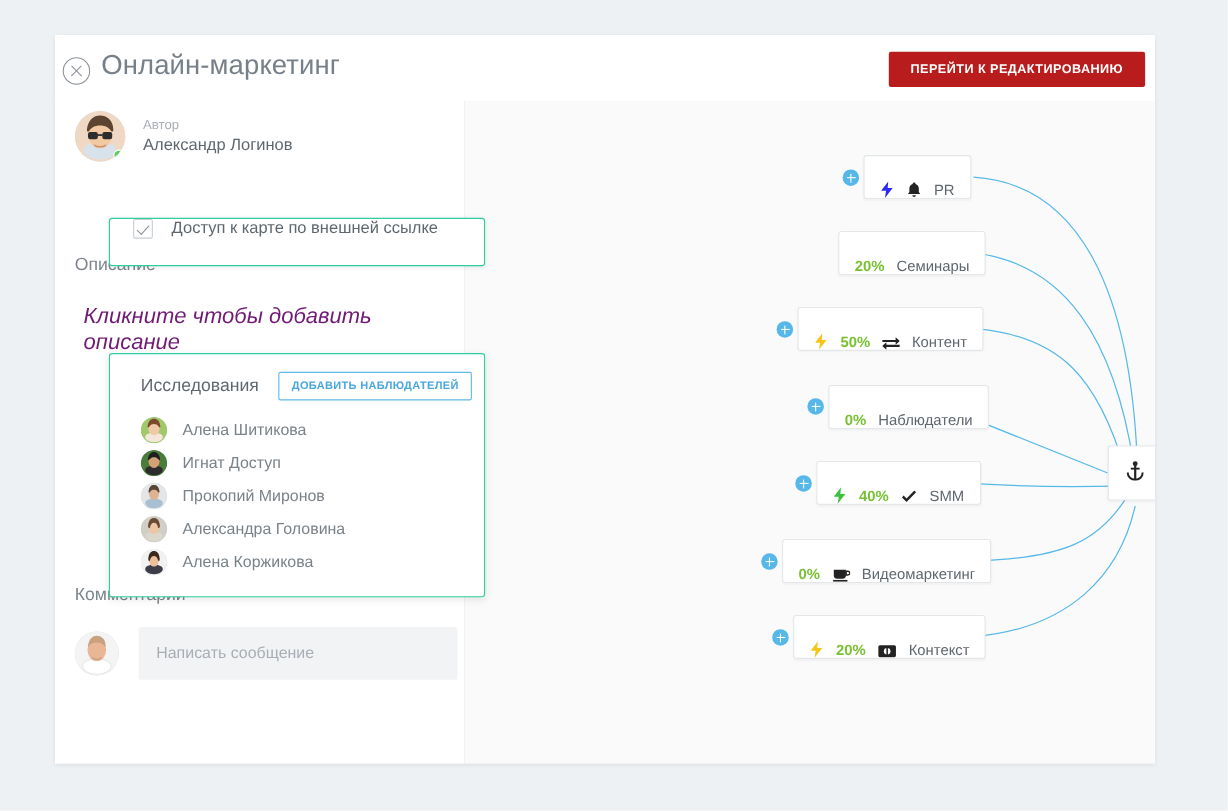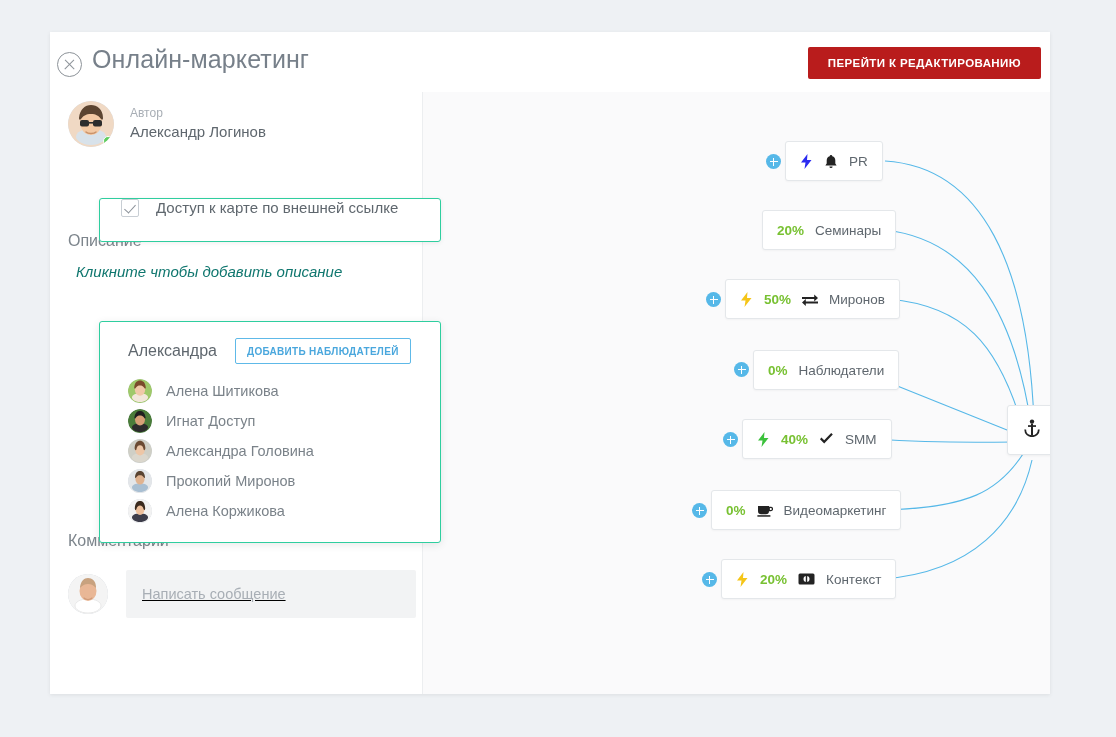--- a/index.html
+++ b/index.html
@@ -141,39 +141,38 @@
 
   
   #desc-heading {
     position: absolute;
     left: 18px; top: 140px;
     font-size: 16px;
     color: #7d858c;
   }
   #desc-placeholder {
     position: absolute;
-    left: 26px; top: 171px;
-    font-size: 15px;
-    color: #0f766e;
+    left: 26px; top: 185px;
+    font-size: 20px;
+    color: #701a75;
     font-style: italic;
   }
 
   
   #comments-heading {
     position: absolute;
     left: 18px; top: 440px;
     font-size: 16px;
     color: #7d858c;
   }
   #comment-row {
     position: absolute;
     left: 18px; top: 478px;
     display: flex;
     align-items: center;
-    text-decoration: underline;
   }
   #comment-avatar { width: 40px; height: 40px; }
   #comment-input {
     margin-left: 18px;
     width: 290px;
     height: 48px;
     background: #f2f3f4;
     border: none;
     border-radius: 2px;
     padding: 0 16px;
@@ -285,21 +284,21 @@
     height: 602px;
   }
   .mm-node {
     position: absolute;
     height: 40px;
     background: #ffffff;
     border: 1px solid #e4e7ea;
     border-radius: 3px;
     box-sizing: border-box;
     display: flex;
-    align-items: center;
+    align-items: flex-end;
     padding: 0 14px;
     box-shadow: 0 1px 2px rgba(0,0,0,0.035);
     z-index: 3;
     white-space: nowrap;
     cursor: pointer;
   }
   .mm-node .pct {
     font-size: 13.5px;
     font-weight: bold;
     color: #78c132;
@@ -441,21 +440,21 @@
             <path d="M7.5 0 L1 8.5 H5.5 L4.5 15 L11.5 6 H7z" fill="#f5c518"></path>
           </svg>
       </span>
       <span class="pct">50%</span>
       <span class="ic">
         <svg width="16" height="13" viewBox="0 0 16 13">
             <path d="M0 4h12.2V1.6L16 5 12.2 8.4V6H0z" fill="#232323"></path>
             <path d="M16 10.5H3.8v2.4L0 9.5 3.8 6.1v2.4H16z" fill="#232323"></path>
           </svg>
       </span>
-      <span class="lbl">Миронов</span>
+      <span class="lbl">Контент</span>
     </div>
 
     <div class="mm-plus" style="left:311px; top:270px;"></div>
     <div class="mm-node" style="left:330px; top:258px;">
       <span class="pct">0%</span>
       <span class="lbl">Наблюдатели</span>
     </div>
 
     <div class="mm-plus" style="left:300px; top:340px;"></div>
     <div class="mm-node" style="left:319px; top:327px;">
@@ -517,21 +516,21 @@
     </div>
   </div>
 
   <div id="share-card">
     <div id="share-checkbox"></div>
     <div id="share-label">Доступ к карте по внешней ссылке</div>
   </div>
 
   <div id="observers-card">
     <div id="observers-head">
-      <div id="observers-title">Александра</div>
+      <div id="observers-title">Исследования</div>
       <button id="add-observers-btn">ДОБАВИТЬ НАБЛЮДАТЕЛЕЙ</button>
     </div>
     <div id="observers-list">
 
       <div class="observer-row">
         <div class="avatar observer-avatar">
           <svg width="24" height="24" viewBox="0 0 24 24">
               <circle cx="12" cy="12" r="12" fill="#9fc96a"></circle>
               <path d="M12 23c-5 0-8-2.5-8-4.5 0-2.5 3-4 8-4s8 1.5 8 4c0 2-3 4.5-8 4.5z" fill="#f2e7da"></path>
               <ellipse cx="12" cy="10.5" rx="5.2" ry="6.2" fill="#f0c9a8"></ellipse>
@@ -549,39 +548,39 @@
               <ellipse cx="12" cy="10.5" rx="5" ry="6" fill="#d6a077"></ellipse>
               <path d="M6.4 8.6C7 3.8 9.2 2 12 2s5 1.8 5.6 6.6c0 1.4-1 1-1.6 0-1.2-1.5-2.3-2-4-2s-2.8.5-4 2c-.6 1-1.6 1.4-1.6 0z" fill="#1f1f1f"></path>
             </svg>
         </div>
         <div class="observer-name">Игнат Доступ</div>
       </div>
 
       <div class="observer-row">
         <div class="avatar observer-avatar">
           <svg width="24" height="24" viewBox="0 0 24 24">
+              <circle cx="12" cy="12" r="12" fill="#e3e6e9"></circle>
+              <path d="M12 23c-5 0-8-2.5-8-4.5 0-2.5 3-4 8-4s8 1.5 8 4c0 2-3 4.5-8 4.5z" fill="#a9bfd2"></path>
+              <ellipse cx="12" cy="10" rx="4.6" ry="5.6" fill="#e0b390"></ellipse>
+              <path d="M7 8C7.5 3.6 9.4 2 12 2s4.5 1.6 5 6c0 1.4-.9 1-1.5 0-1-1.4-2-1.8-3.5-1.8S9.5 6.6 8.5 8C7.9 9 7 9.4 7 8z" fill="#5a4432"></path>
+            </svg>
+        </div>
+        <div class="observer-name">Прокопий Миронов</div>
+      </div>
+
+      <div class="observer-row">
+        <div class="avatar observer-avatar">
+          <svg width="24" height="24" viewBox="0 0 24 24">
               <circle cx="12" cy="12" r="12" fill="#cfcfc6"></circle>
               <path d="M12 23c-5 0-8-2.5-8-4.5 0-2.5 3-4 8-4s8 1.5 8 4c0 2-3 4.5-8 4.5z" fill="#dbd7cd"></path>
               <ellipse cx="12" cy="10.4" rx="4.8" ry="6" fill="#edc6a6"></ellipse>
               <path d="M6.6 9C7 3.8 9.2 1.8 12 1.8s5 2 5.4 7.2c0 1.6-1.2 3-1.8 1.6-.4-3-1.6-4.4-3.6-4.4s-3.2 1.4-3.6 4.4C7.8 12 6.6 10.6 6.6 9z" fill="#6b4a32"></path>
             </svg>
         </div>
         <div class="observer-name">Александра Головина</div>
-      </div>
-
-      <div class="observer-row">
-        <div class="avatar observer-avatar">
-          <svg width="24" height="24" viewBox="0 0 24 24">
-              <circle cx="12" cy="12" r="12" fill="#e3e6e9"></circle>
-              <path d="M12 23c-5 0-8-2.5-8-4.5 0-2.5 3-4 8-4s8 1.5 8 4c0 2-3 4.5-8 4.5z" fill="#a9bfd2"></path>
-              <ellipse cx="12" cy="10" rx="4.6" ry="5.6" fill="#e0b390"></ellipse>
-              <path d="M7 8C7.5 3.6 9.4 2 12 2s4.5 1.6 5 6c0 1.4-.9 1-1.5 0-1-1.4-2-1.8-3.5-1.8S9.5 6.6 8.5 8C7.9 9 7 9.4 7 8z" fill="#5a4432"></path>
-            </svg>
-        </div>
-        <div class="observer-name">Прокопий Миронов</div>
       </div>
 
       <div class="observer-row">
         <div class="avatar observer-avatar">
           <svg width="24" height="24" viewBox="0 0 24 24">
               <circle cx="12" cy="12" r="12" fill="#f2f2f2"></circle>
               <path d="M12 23c-5 0-8-2.5-8-4.5 0-2.5 3-4 8-4s8 1.5 8 4c0 2-3 4.5-8 4.5z" fill="#3d3d4a"></path>
               <ellipse cx="12" cy="10.2" rx="4.6" ry="5.8" fill="#ecbf9c"></ellipse>
               <path d="M6.8 9.2C7.2 3.8 9.4 2 12 2s4.8 1.8 5.2 7.2c0 1.8-1 2.4-1.6 1-.6-2.6-1.8-3.8-3.6-3.8s-3 1.2-3.6 3.8c-.6 1.4-1.6.8-1.6-1z" fill="#3a2a1e"></path>
             </svg>

